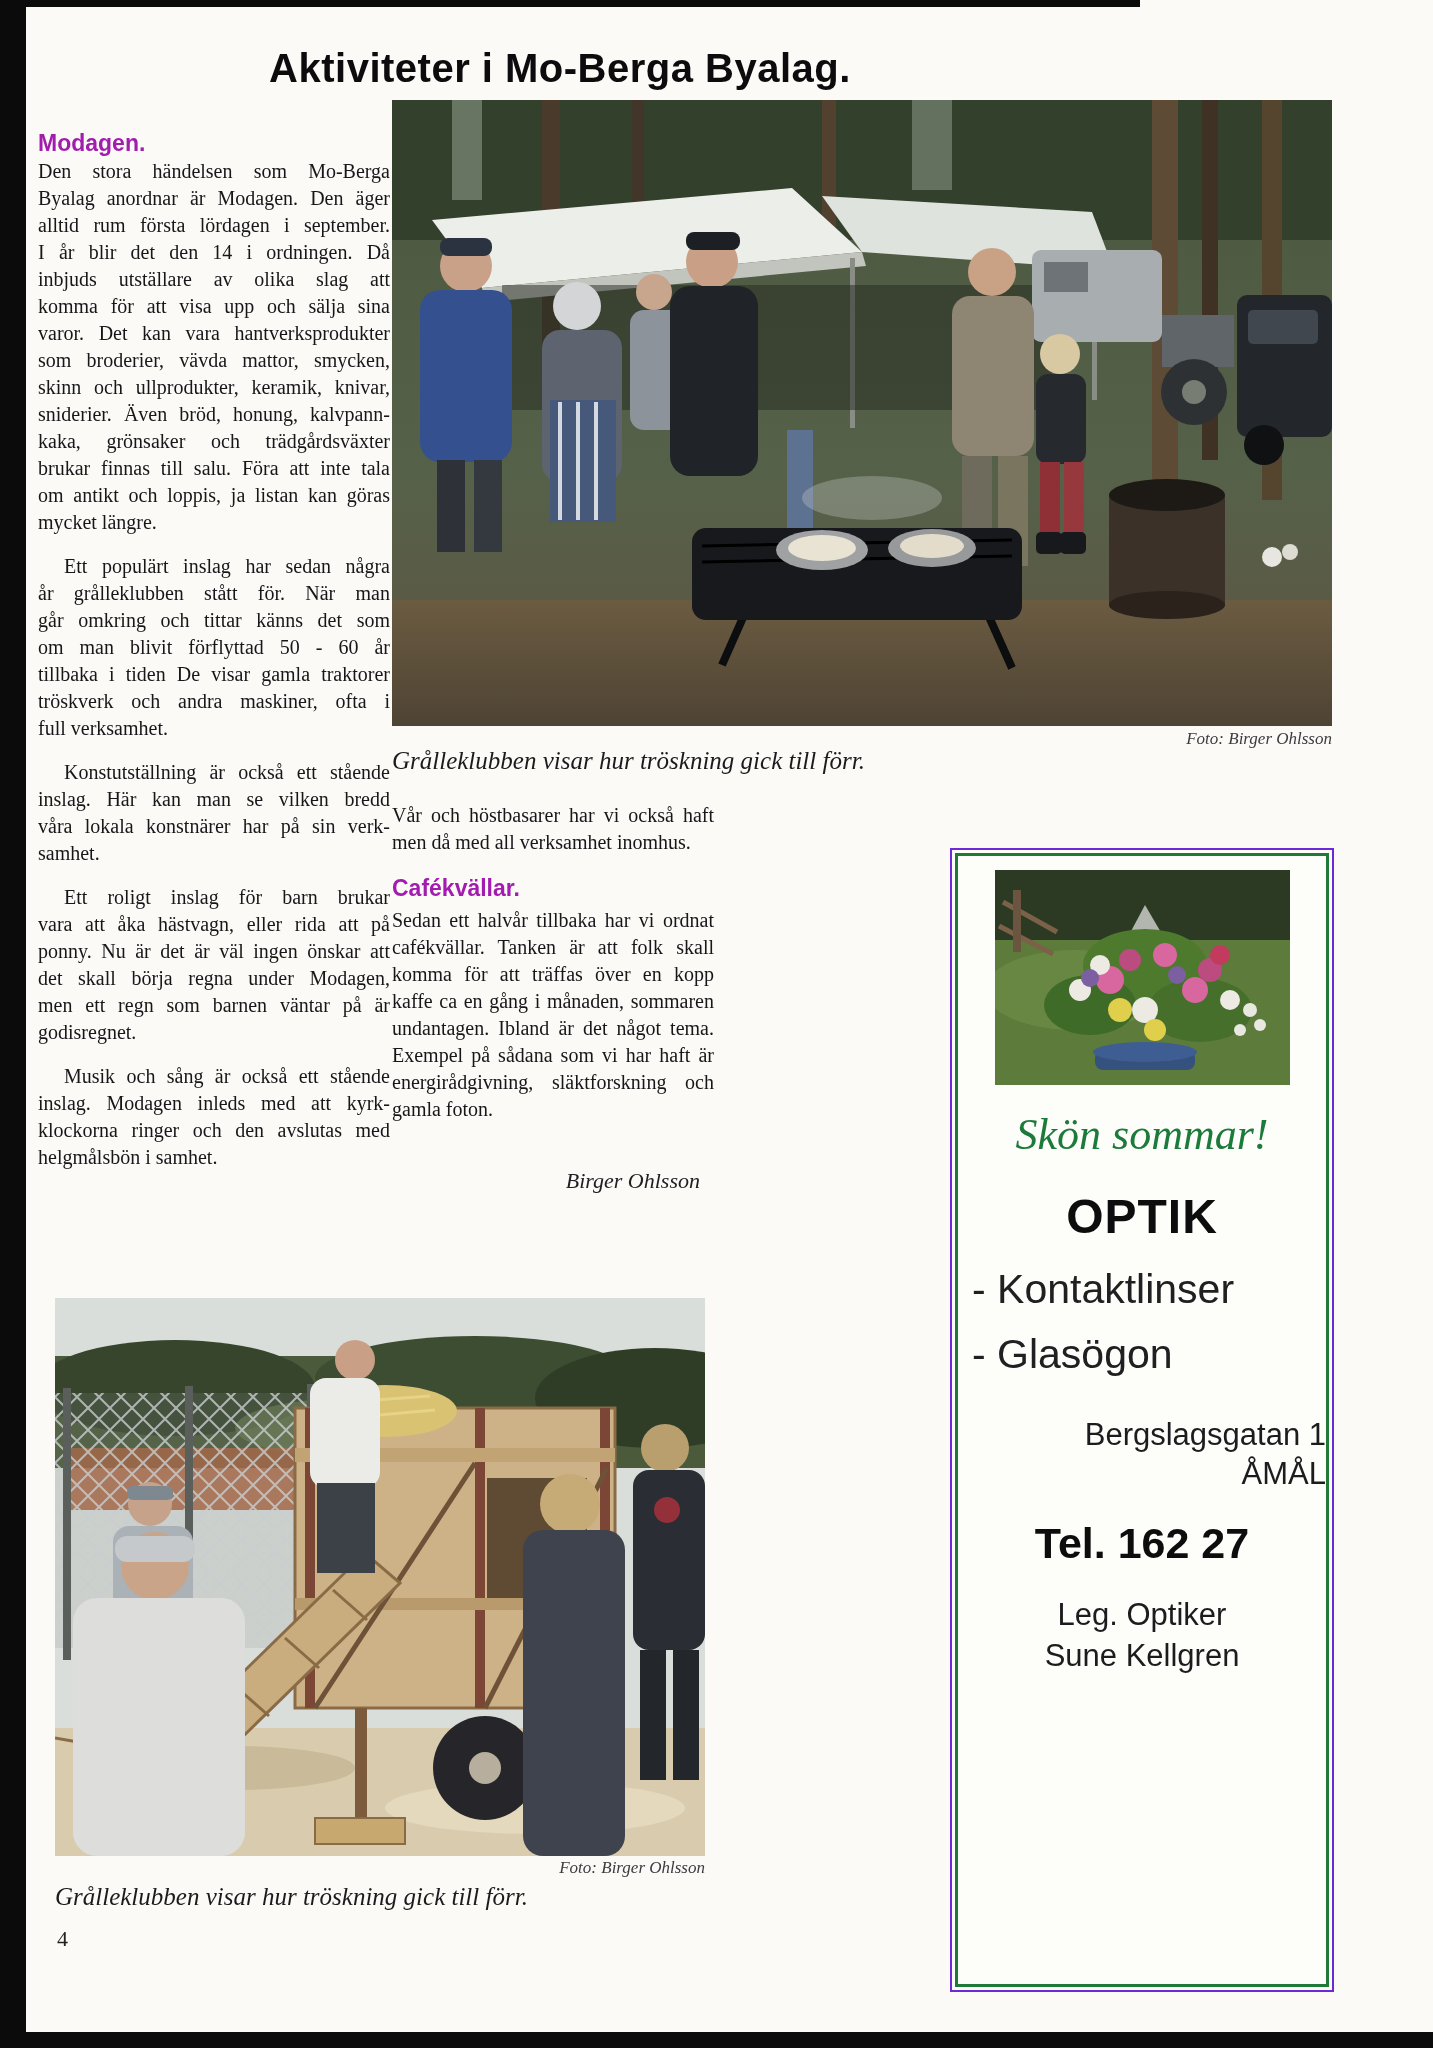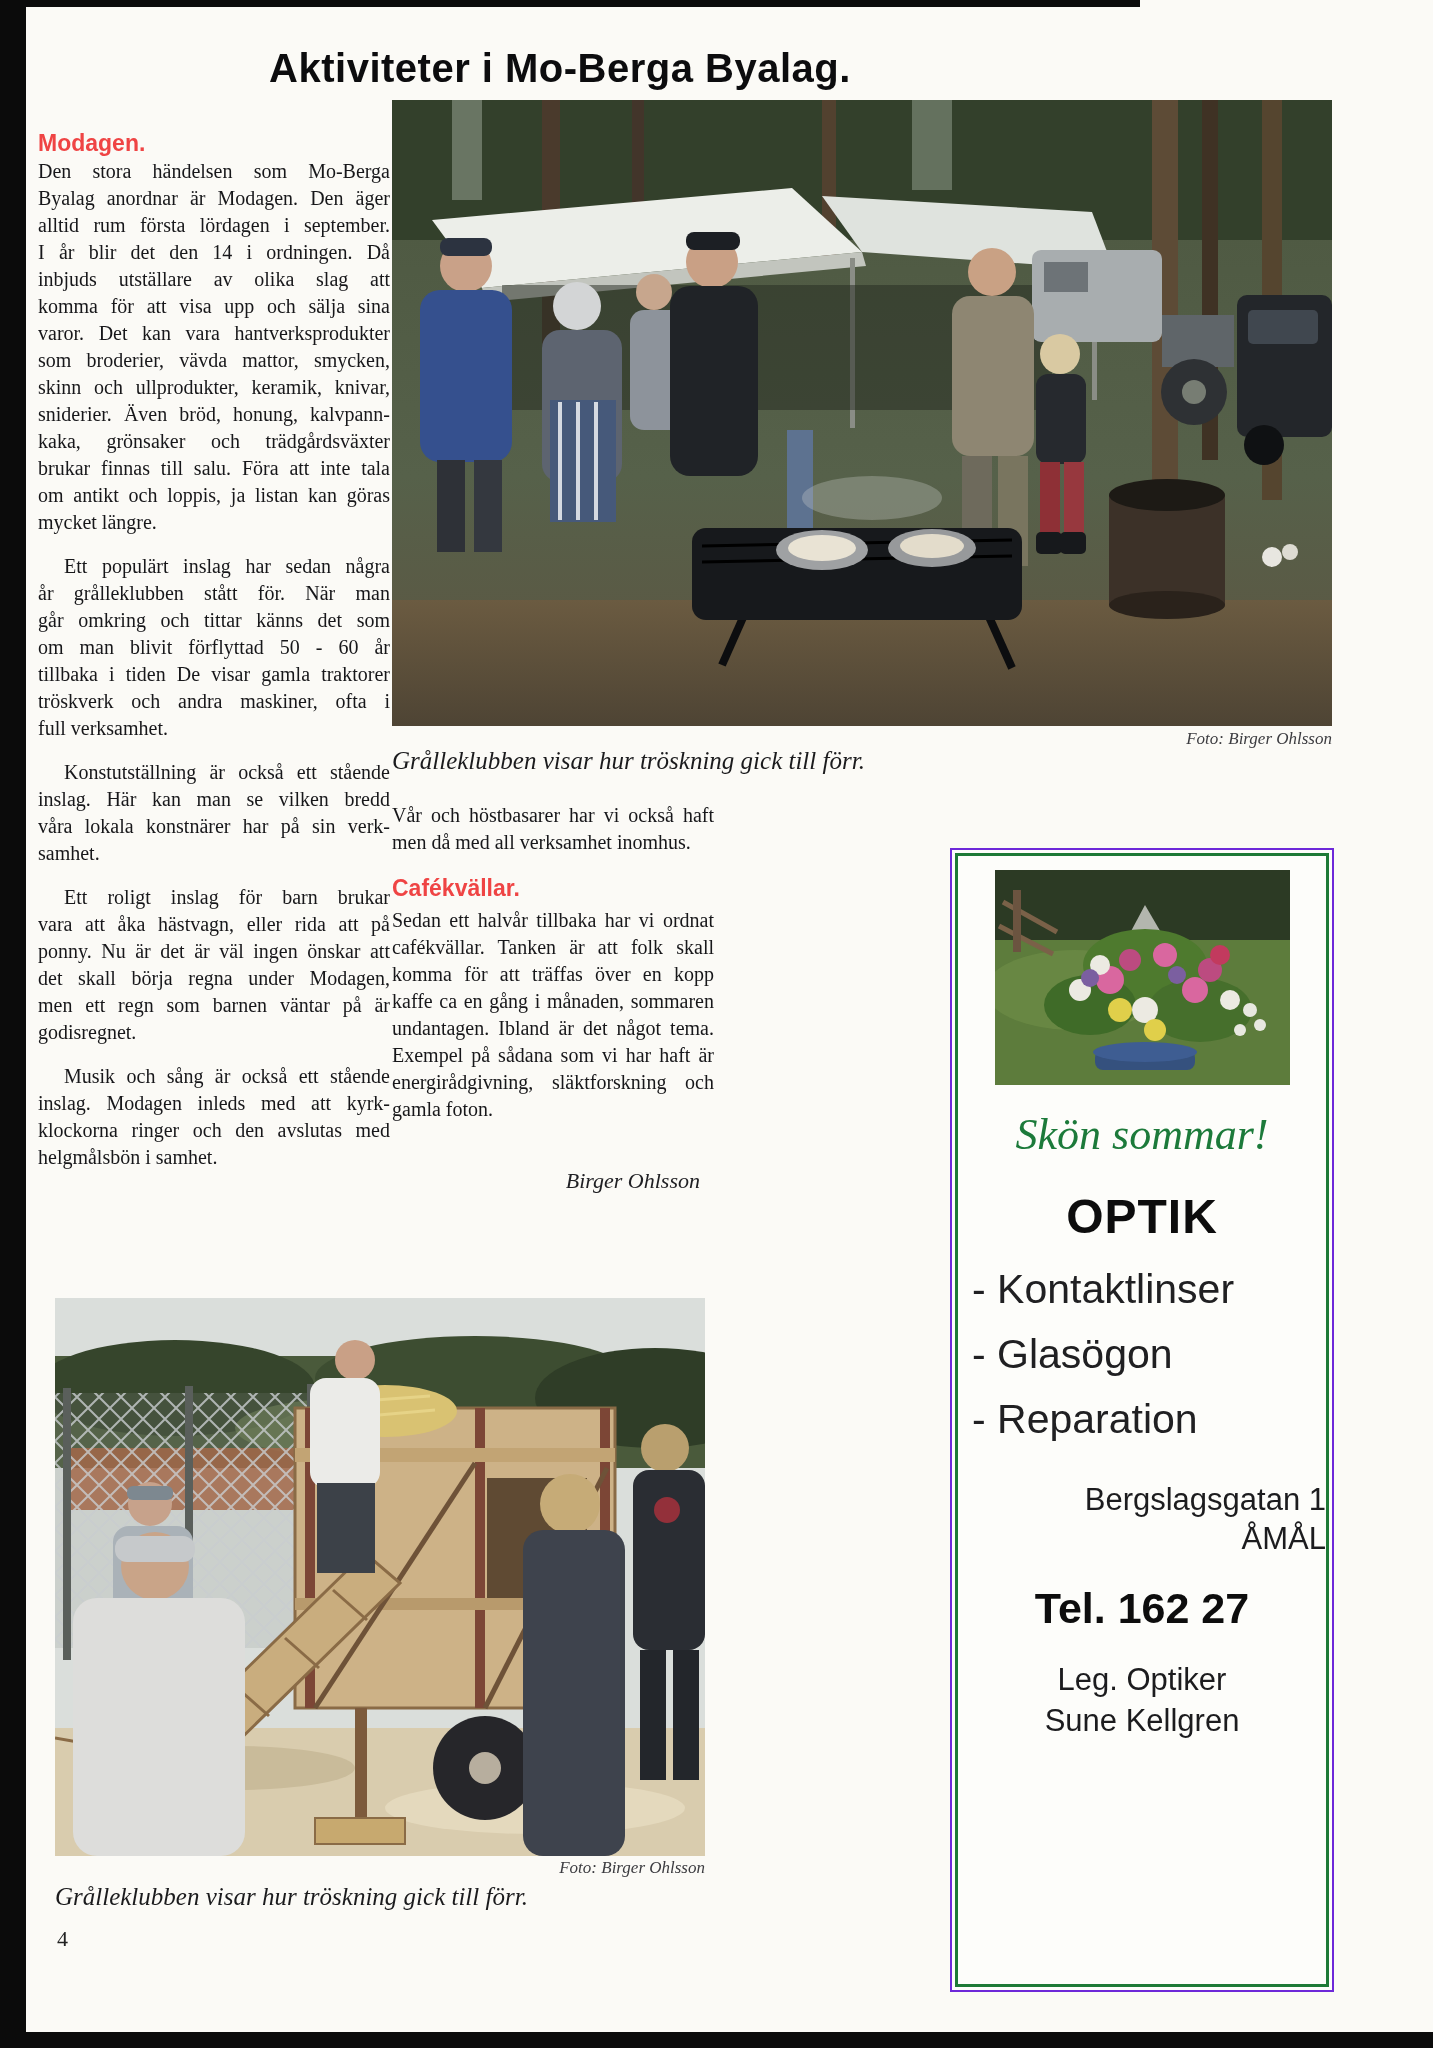--- a/index.html
+++ b/index.html
@@ -12,21 +12,21 @@
   .edge-top{left:0;top:0;width:1140px;height:7px;background:#0b0b0b;}
   
   .title{left:40px;top:46px;width:1040px;text-align:center;
          font-family:"Liberation Sans",sans-serif;font-weight:bold;font-size:40px;
          letter-spacing:.5px;color:#0c0c0e;}
   
   .col{font-size:20px;line-height:27px;color:#17171a;}
   .col-left{left:38px;top:128px;width:352px;}
   .col-mid{left:392px;top:802px;width:322px;}
   .subhead{font-family:"Liberation Sans",sans-serif;font-weight:bold;font-size:23px;
-           line-height:30px;color:#ef4444;}
+           line-height:30px;color:#a21caf;}
   .para{margin:0 0 17px 0;}
   .tl{text-align:justify;text-align-last:justify;}
   .tl.last{text-align-last:left;}
   .tl.ind{text-indent:26px;}
   .signature{margin-top:44px;text-align:right;padding-right:14px;
              font-style:italic;font-size:22px;color:#202024;}
   
   .photo-top{left:392px;top:100px;width:940px;height:626px;}
   .photo-bottom{left:55px;top:1298px;width:650px;height:558px;}
   .photo-frame svg{display:block;width:100%;height:100%;}
@@ -262,21 +262,20 @@
           <ellipse cx="150" cy="182" rx="52" ry="10" fill="#3e5d92"></ellipse>
         </svg>
       </div>
       <div class="ad-greeting">Skön sommar!</div>
       <div class="ad-brand">
         <div>OPTIK</div>
       </div>
       <div class="ad-services">
         <div>- Kontaktlinser</div>
         <div>- Glasögon</div>
-        <div>- Reparation</div>
       </div>
       <div class="ad-address">
         <div>Bergslagsgatan 1</div>
         <div>ÅMÅL</div>
       </div>
       <div class="ad-phone">Tel. 162 27</div>
       <div class="ad-optician">
         <div>Leg. Optiker</div>
         <div>Sune Kellgren</div>
       </div>

